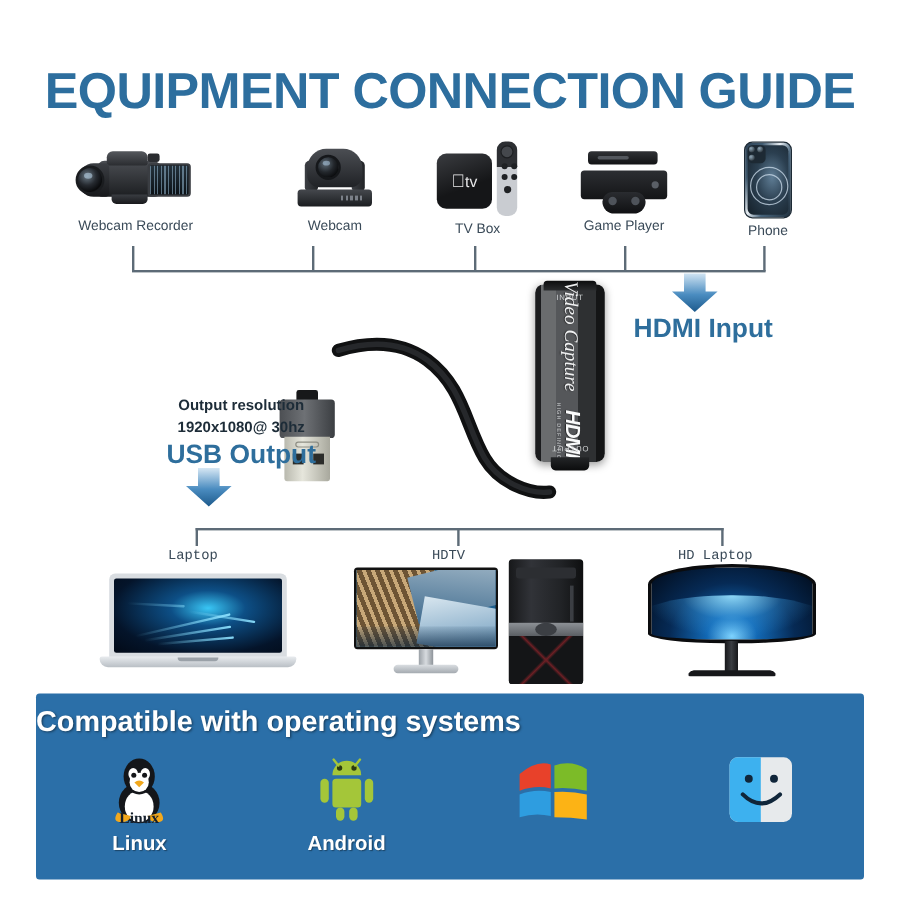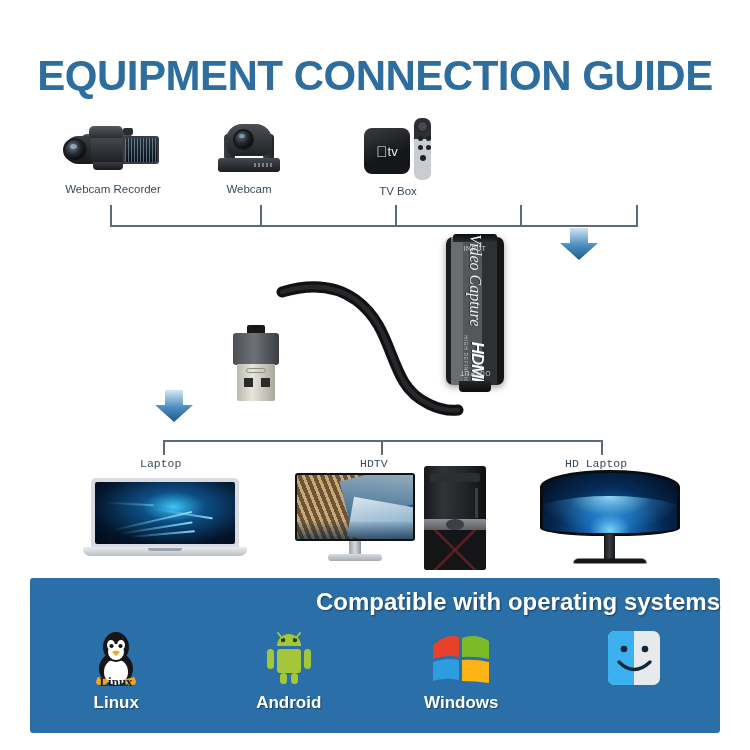--- a/index.html
+++ b/index.html
@@ -229,21 +229,21 @@
     border-radius:50%;
     background:radial-gradient(ellipse at 50% 0%,rgba(150,225,255,.95) 0%,rgba(60,160,230,.35) 38%,transparent 66%);}
   .monitor .neck{position:absolute;left:64px;top:64px;width:11px;height:26px;
     background:linear-gradient(90deg,#16171a,#3a3d42,#16171a);}
   .monitor .foot{position:absolute;left:34px;top:88px;width:72px;height:6px;
     background:#16171a;border-radius:3px;transform:perspective(40px) rotateX(34deg);}
 
   
   .banner{position:absolute;left:30px;top:578px;width:690px;height:155px;
     background:#2b6fa8;border-radius:3px;}
-  .banner .bt{position:absolute;left:0;top:10px;width:690px;text-align:right;
+  .banner .bt{position:absolute;left:0;top:10px;width:690px;text-align:left;
     font-size:24px;font-weight:bold;color:#ffffff;
     font-family:"Liberation Sans",sans-serif;
     text-shadow:1px 1px 2px rgba(0,0,0,.45);}
   .osrow{position:absolute;left:0;top:46px;width:690px;height:105px;
     display:flex;align-items:flex-start;justify-content:space-around;}
   .os{width:150px;text-align:center;}
   .os .ic{height:68px;display:flex;align-items:center;justify-content:center;}
   .os .nm{font-size:17px;color:#ffffff;font-weight:bold;
     font-family:"Liberation Sans",sans-serif;margin-top:1px;
     text-shadow:1px 1px 1px rgba(0,0,0,.4);}
@@ -261,21 +261,21 @@
         <div class="cam-top"></div>
         <div class="cam-mic"></div>
       <div class="cam-lensbarrel"></div>
         <div class="cam-lens"></div>
       <div class="cam-screen"></div>
         <div class="cam-grip"></div>
     </div>
     <div class="cap">Webcam Recorder</div>
   </div>
 
-  <div class="dev" style="left:199px;top:118px;width:100px;">
+  <div class="dev" style="left:229px;top:118px;width:100px;">
     <div class="art" style="width:90px;height:62px;">
       <div class="wc-neckL"></div>
         <div class="wc-neckR"></div>
       <div class="wc-head"></div>
         <div class="wc-lens"></div>
         <div class="wc-base"></div>
     </div>
     <div class="cap">Webcam</div>
   </div>
 
@@ -290,21 +290,44 @@
         <div class="tvb-ring"></div>
       <div class="tvb-btn" style="left:60px;top:22px;"></div>
       <div class="tvb-btn" style="left:68px;top:22px;"></div>
       <div class="tvb-btn" style="left:60px;top:31px;"></div>
       <div class="tvb-btn" style="left:68px;top:31px;"></div>
       <div class="tvb-btn" style="left:62px;top:41px;width:6px;height:6px;"></div>
     </div>
     <div class="cap">TV Box</div>
   </div>
 
-
+  <div class="dev" style="left:478px;top:118px;width:84px;">
+    <div class="art" style="width:80px;height:62px;">
+      <div class="gc-bar"></div>
+        <div class="gc-body"></div>
+        <div class="gc-pad"></div>
+    </div>
+    <div class="cap">Game Player</div>
+  </div>
+
+  <div class="dev" style="left:600px;top:114px;width:80px;">
+    <div class="art" style="width:80px;height:70px;">
+      <div class="ph-body">
+        <div class="ph-screen"></div>
+        <div class="ph-arc" style="left:4px;top:20px;width:30px;height:30px;"></div>
+        <div class="ph-arc" style="left:9px;top:26px;width:20px;height:20px;"></div>
+      </div>
+      <div class="ph-cams">
+        <span style="left:1px;top:1px;"></span>
+        <span style="left:8px;top:1px;"></span>
+        <span style="left:1px;top:8px;"></span>
+      </div>
+    </div>
+    <div class="cap">Phone</div>
+  </div>
 
   <div class="brk" style="left:110px;top:205px;width:528px;height:22px;">
     <div class="h" style="left:0;top:20px;width:528px;"></div>
     <div class="v" style="left:0;top:0;height:21px;"></div>
     <div class="v" style="left:150px;top:0;height:21px;"></div>
     <div class="v" style="left:285px;top:0;height:21px;"></div>
     <div class="v" style="left:410px;top:0;height:21px;"></div>
     <div class="v" style="left:526px;top:0;height:21px;"></div>
   </div>
 
@@ -342,22 +365,28 @@
           <linearGradient id="ag1" x1="0" y1="0" x2="0" y2="1">
         <stop offset="0%" stop-color="#cfe3f2"></stop>
             <stop offset="55%" stop-color="#4a8cc0"></stop>
         <stop offset="100%" stop-color="#1d5a8c"></stop>
           </linearGradient>
         </defs>
       <path d="M12,1 H30 V16 H40 L21,33 L2,16 H12 Z" fill="url(#ag1)"></path>
     </svg>
   </div>
   <div class="hdmi-block">
-  </div>
-
+    <div class="big">HDMI Input</div>
+  </div>
+
+  <div class="usb-block">
+    <div class="sub">Output resolution</div>
+    <div class="sub">1920x1080@ 30hz</div>
+    <div class="big">USB Output</div>
+  </div>
   <div class="arrow" style="left:153px;top:388px;">
     <svg width="42" height="36" viewBox="0 0 42 34">
       <defs>
           <linearGradient id="ag2" x1="0" y1="0" x2="0" y2="1">
         <stop offset="0%" stop-color="#d6e7f4"></stop>
             <stop offset="55%" stop-color="#4a8cc0"></stop>
         <stop offset="100%" stop-color="#1d5a8c"></stop>
           </linearGradient>
         </defs>
       <path d="M12,1 H30 V16 H40 L21,33 L2,16 H12 Z" fill="url(#ag2)"></path>
@@ -466,21 +495,20 @@
 
       <div class="os">
         <div class="ic">
           <svg width="64" height="58" viewBox="0 0 64 58">
             <path d="M4,16 Q18,4 30,8 L30,28 Q17,25 4,30 Z" fill="#e8412a"></path>
             <path d="M33,9 Q47,4 60,12 L60,30 Q47,27 33,28 Z" fill="#7cbb28"></path>
             <path d="M4,33 Q17,28 30,31 L30,51 Q17,48 4,52 Z" fill="#2e9de0"></path>
             <path d="M33,31 Q47,30 60,33 L60,54 Q47,52 33,52 Z" fill="#fcb315"></path>
           </svg>
         </div>
-        <div class="nm">Windows</div>
       </div>
 
       <div class="os">
         <div class="ic">
           <svg width="58" height="58" viewBox="0 0 58 58">
             <rect x="3" y="2" width="52" height="54" rx="7" fill="#e7eaec"></rect>
             <path d="M10,2 H29 V56 H10 A7,7 0 0 1 3,49 V9 A7,7 0 0 1 10,2 Z" fill="#3db1ef"></path>
             <circle cx="19" cy="20" r="3.3" fill="#10263a"></circle>
             <circle cx="40" cy="20" r="3.3" fill="#10263a"></circle>
             <path d="M14,33 Q29,48 45,33" fill="none" stroke="#10263a" stroke-width="3.4" stroke-linecap="round"></path>

